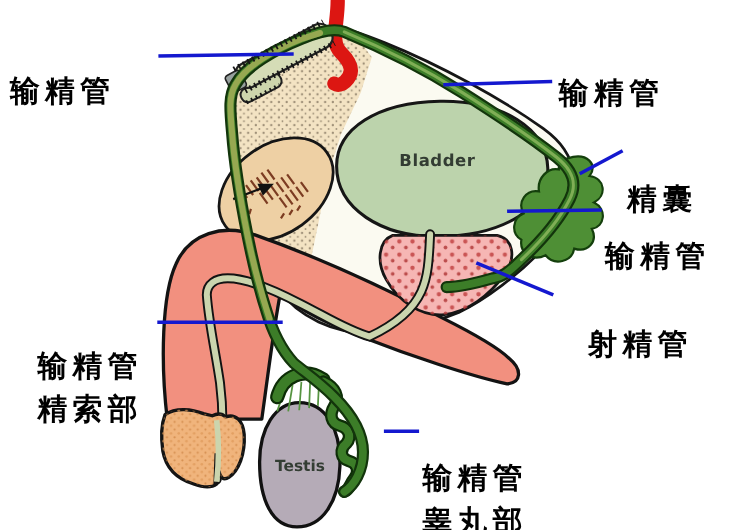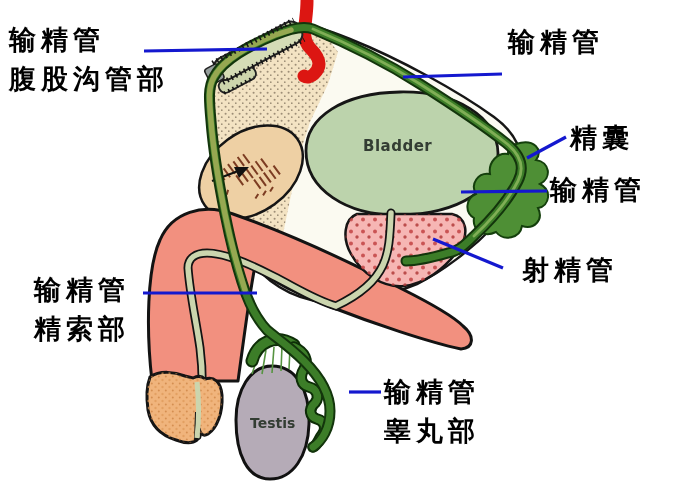--- a/index.html
+++ b/index.html
@@ -3,21 +3,21 @@
 <meta charset="utf-8">
 <style>
   html,body{margin:0;padding:0;background:#ffffff;}
   .stage{
     position:relative;width:675px;height:482px;background:#ffffff;overflow:hidden;
     font-family:"DejaVu Sans","Liberation Sans",sans-serif;
   }
   .stage svg{position:absolute;left:0;top:0;}
   .lbl{
     position:absolute;font-weight:bold;font-size:27px;letter-spacing:5px;
-    line-height:39px;color:#000;white-space:nowrap;z-index:5;
+    line-height:39px;color:#000;white-space:nowrap;z-index:5;margin-top:44px;
   }
   .lbl span{display:block;}
   .organ-text{font-weight:bold;fill:#333d33;}
 </style>
 </head>
 <body>
 
 <div class="stage">
 
   <svg width="675" height="482" viewBox="0 0 675 482">
@@ -170,36 +170,35 @@
       <line x1="527" y1="158" x2="566" y2="137"></line>
       <line x1="461" y1="192" x2="547" y2="191"></line>
       <line x1="433" y1="239" x2="503" y2="268"></line>
       <line x1="143" y1="293" x2="257" y2="293"></line>
       <line x1="349" y1="392" x2="381" y2="392"></line>
     </g>
   </svg>
 
   <div class="lbl" style="left:9px;top:20px">
     <span>输精管</span>
-    <span>腹股沟管部</span>
   </div>
 
   <div class="lbl" style="left:508px;top:22px">
     <span>输精管</span>
   </div>
 
   <div class="lbl" style="left:570px;top:118px">
     <span>精囊</span>
   </div>
 
   <div class="lbl" style="left:550px;top:170px">
     <span>输精管</span>
   </div>
 
-  <div class="lbl" style="left:522px;top:250px">
+  <div class="lbl" style="left:534px;top:250px">
     <span>射精管</span>
   </div>
 
   <div class="lbl" style="left:34px;top:270px">
     <span>输精管</span>
     <span>精索部</span>
   </div>
 
   <div class="lbl" style="left:384px;top:372px">
     <span>输精管</span>

